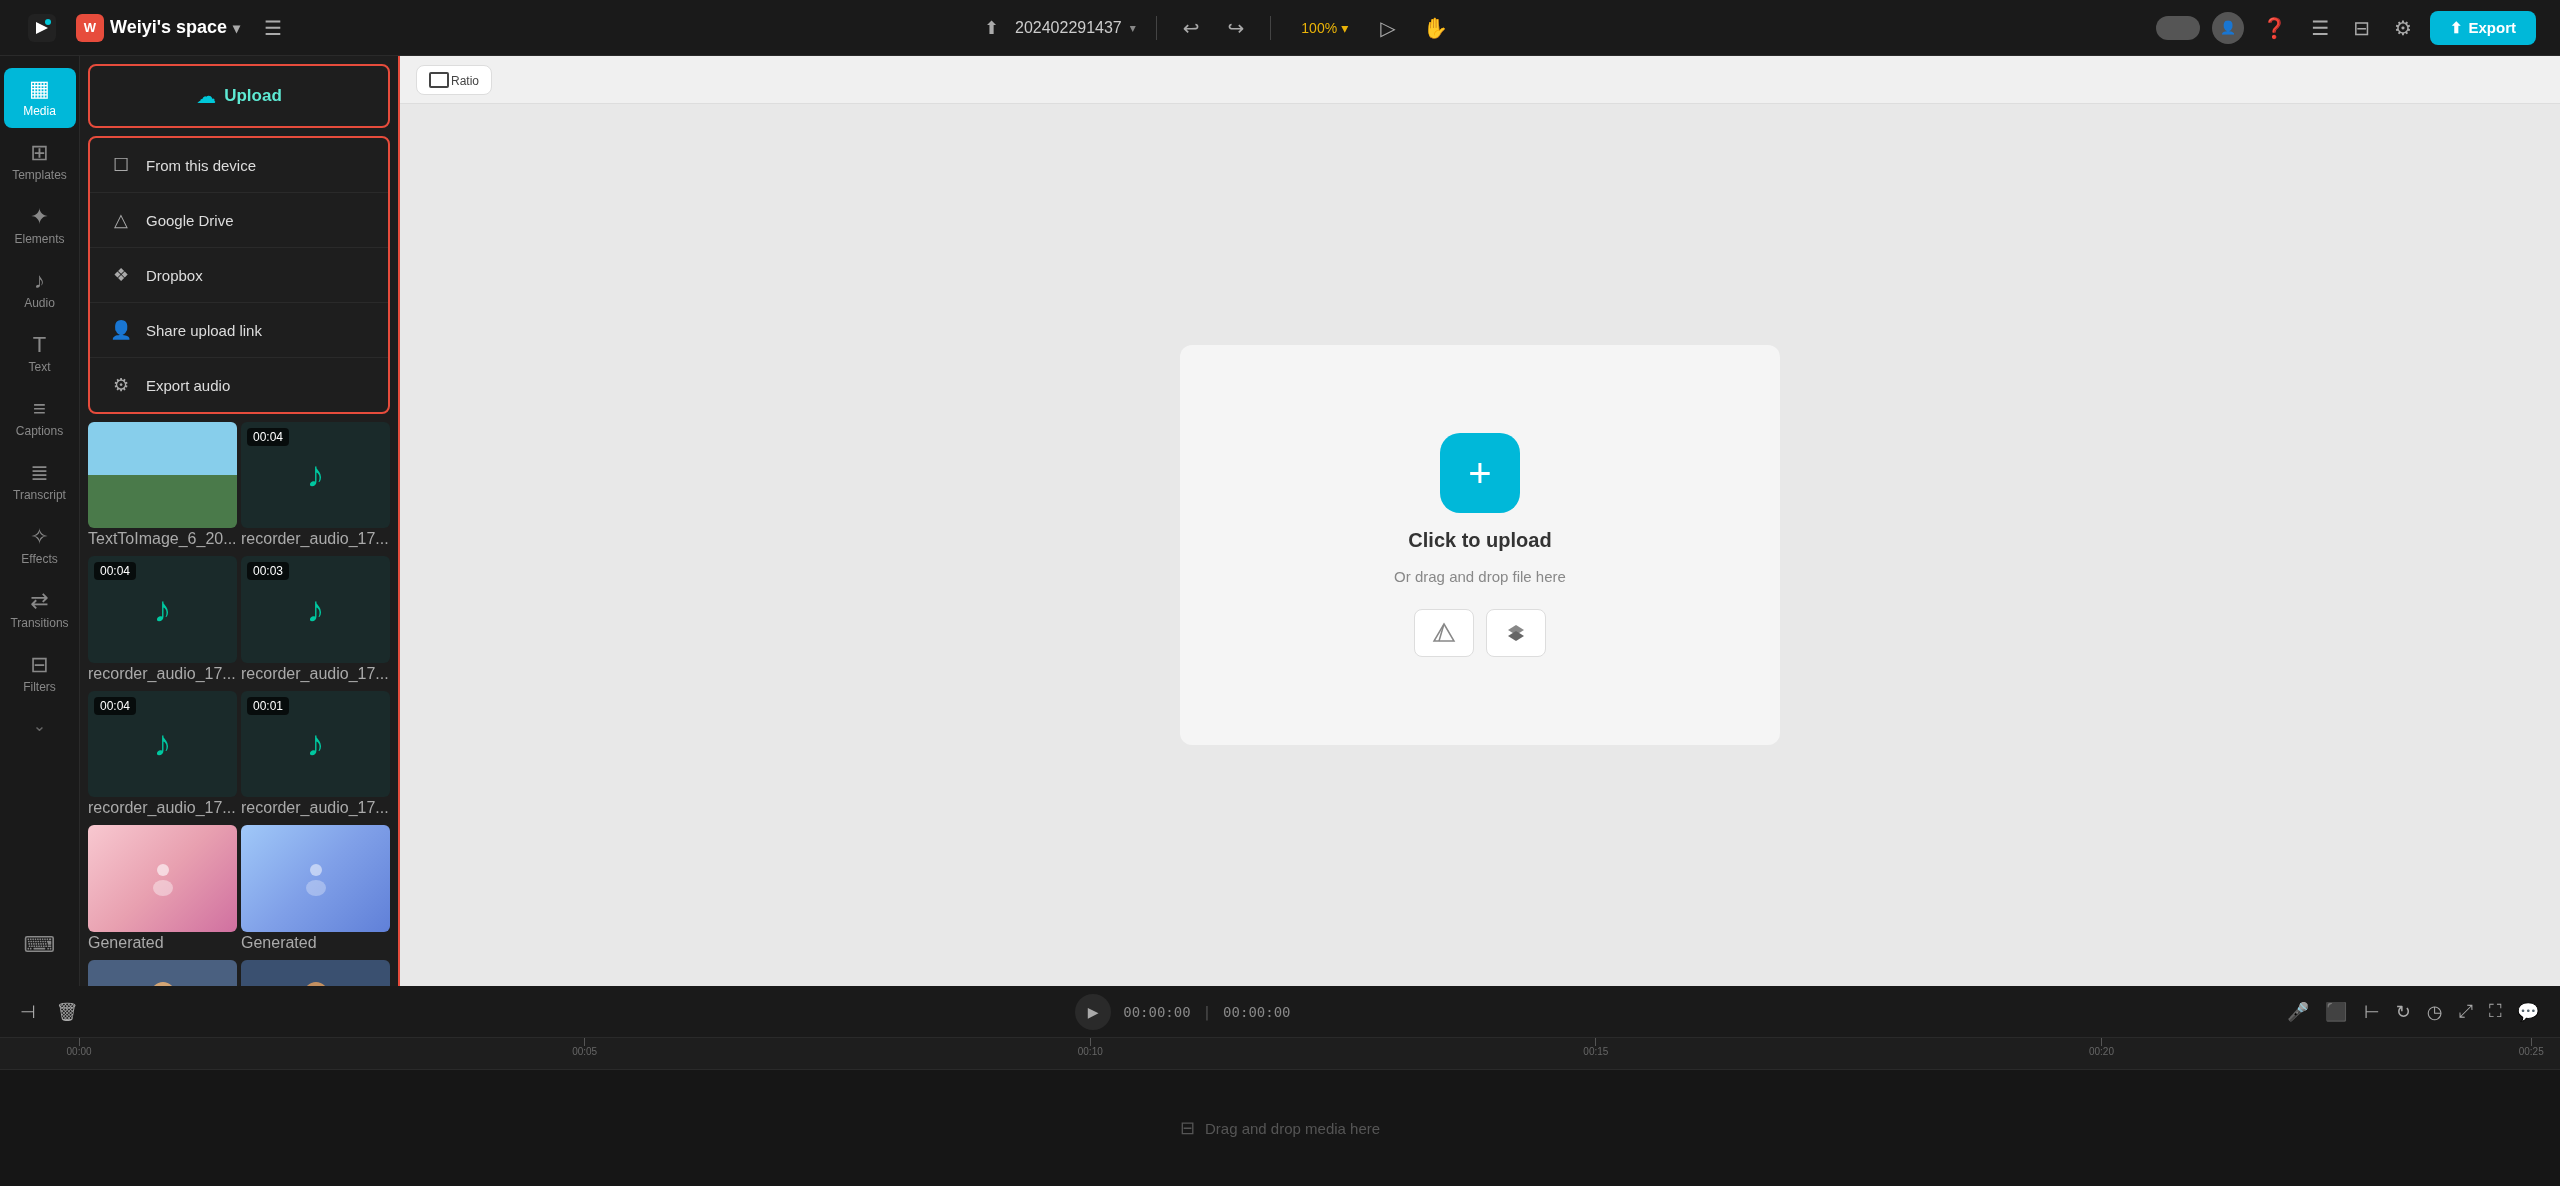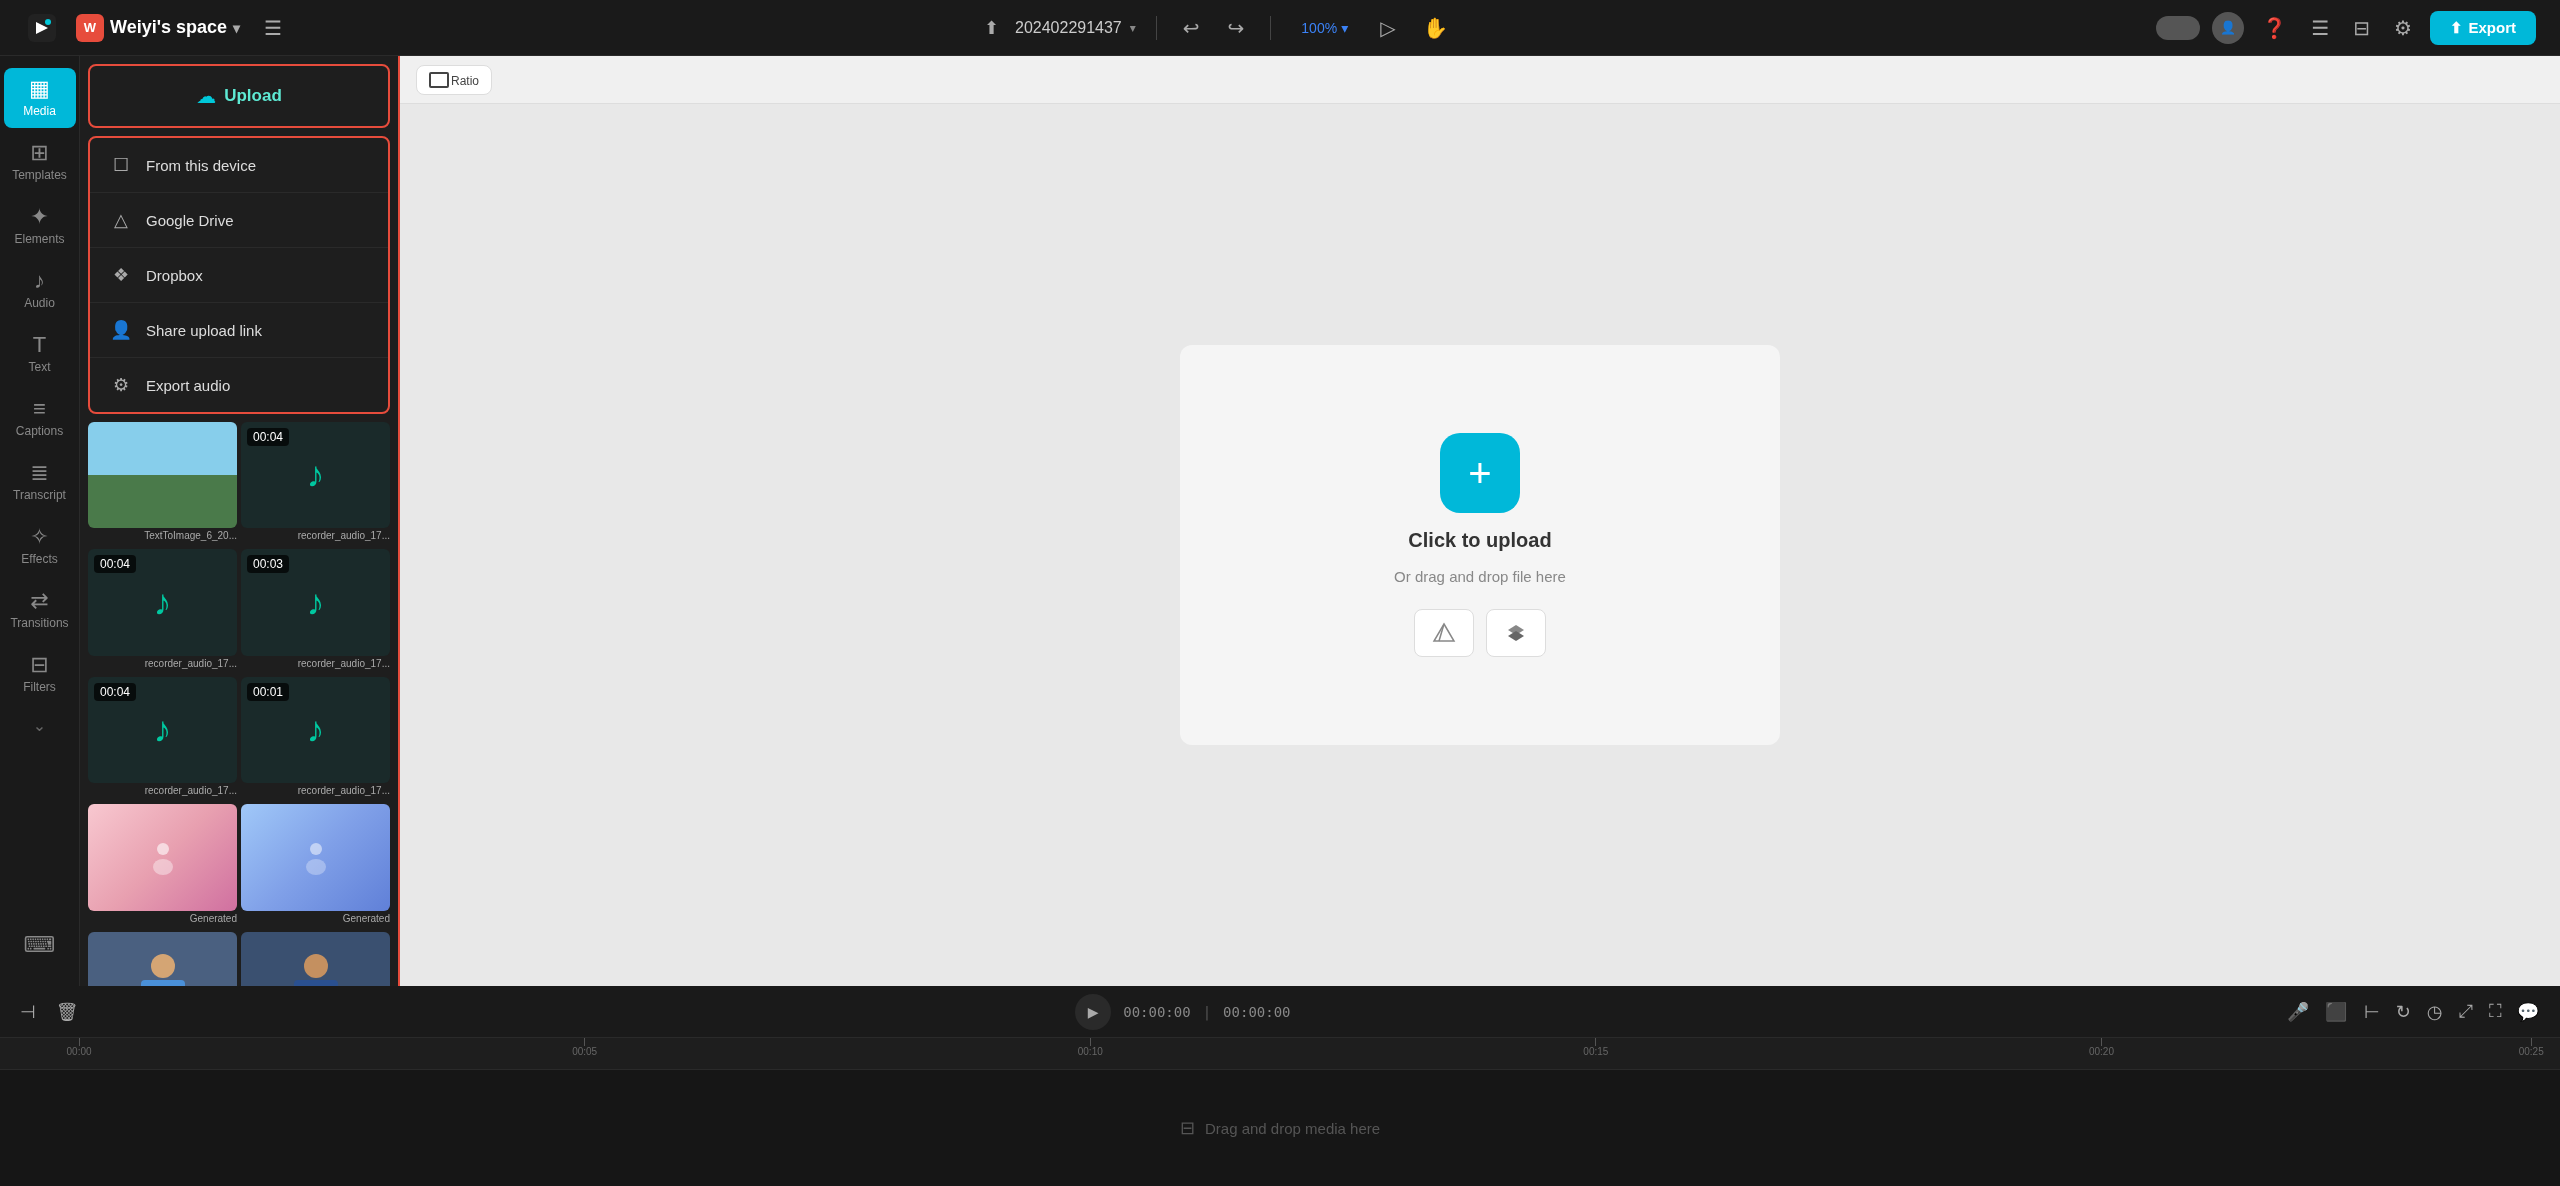--- a/index.html
+++ b/index.html
@@ -22,21 +22,21 @@
     .workspace-name { display: flex; align-items: center; gap: 6px; font-size: 18px; font-weight: 600; cursor: pointer; }
     .workspace-badge { width: 28px; height: 28px; background: #e74c3c; border-radius: 6px; display: flex; align-items: center; justify-content: center; font-size: 13px; font-weight: 700; color: #fff; }
     .chevron-down { font-size: 14px; color: #aaa; }
     .menu-icon { font-size: 20px; color: #aaa; cursor: pointer; margin-left: 8px; }
 
     .topbar-center { display: flex; align-items: center; gap: 16px; }
     .project-name { display: flex; align-items: center; gap: 8px; font-size: 16px; color: #ccc; cursor: pointer; }
     .project-chevron { font-size: 12px; color: #888; }
     .upload-icon-top { color: #aaa; font-size: 18px; }
     .ctrl-btn { background: transparent; border: none; color: #aaa; font-size: 20px; cursor: pointer; padding: 6px; border-radius: 4px; }
-    .zoom-btn { background: transparent; border: none; color: #3b82f6; font-size: 14px; cursor: pointer; padding: 6px 10px; border-radius: 4px; display: flex; align-items: center; gap: 4px; }
+    .zoom-btn { background: transparent; border: none; color: #eab308; font-size: 14px; cursor: pointer; padding: 6px 10px; border-radius: 4px; display: flex; align-items: center; gap: 4px; }
     .divider-v { width: 1px; height: 24px; background: #444; margin: 0 4px; }
 
     .topbar-right { display: flex; align-items: center; gap: 12px; }
     .user-avatar { width: 32px; height: 32px; border-radius: 50%; background: #555; display: flex; align-items: center; justify-content: center; font-size: 13px; }
     .toggle-switch { width: 44px; height: 24px; background: #555; border-radius: 12px; position: relative; cursor: pointer; }
     .export-btn { background: #00b8d9; color: #fff; border: none; border-radius: 8px; padding: 8px 20px; font-size: 15px; font-weight: 600; cursor: pointer; display: flex; align-items: center; gap: 6px; }
     .help-btn, .share-btn, .settings-btn { background: transparent; border: none; color: #aaa; font-size: 20px; cursor: pointer; padding: 6px; border-radius: 4px; }
 
     
     .main { display: flex; flex: 1; overflow: hidden; }
@@ -137,23 +137,23 @@
       position: absolute;
       top: 6px;
       left: 6px;
       background: rgba(0,0,0,0.7);
       color: #fff;
       font-size: 12px;
       padding: 2px 6px;
       border-radius: 4px;
     }
     .media-label {
-      font-size: 10px;
+      font-size: 16px;
       color: #aaa;
-      text-align: right;
+      text-align: left;
       padding: 2px 0 4px;
       white-space: nowrap;
       overflow: hidden;
       text-overflow: ellipsis;
     }
     .media-item { display: flex; flex-direction: column; }
 
     
     .audio-thumb-bg {
       width: 100%;

